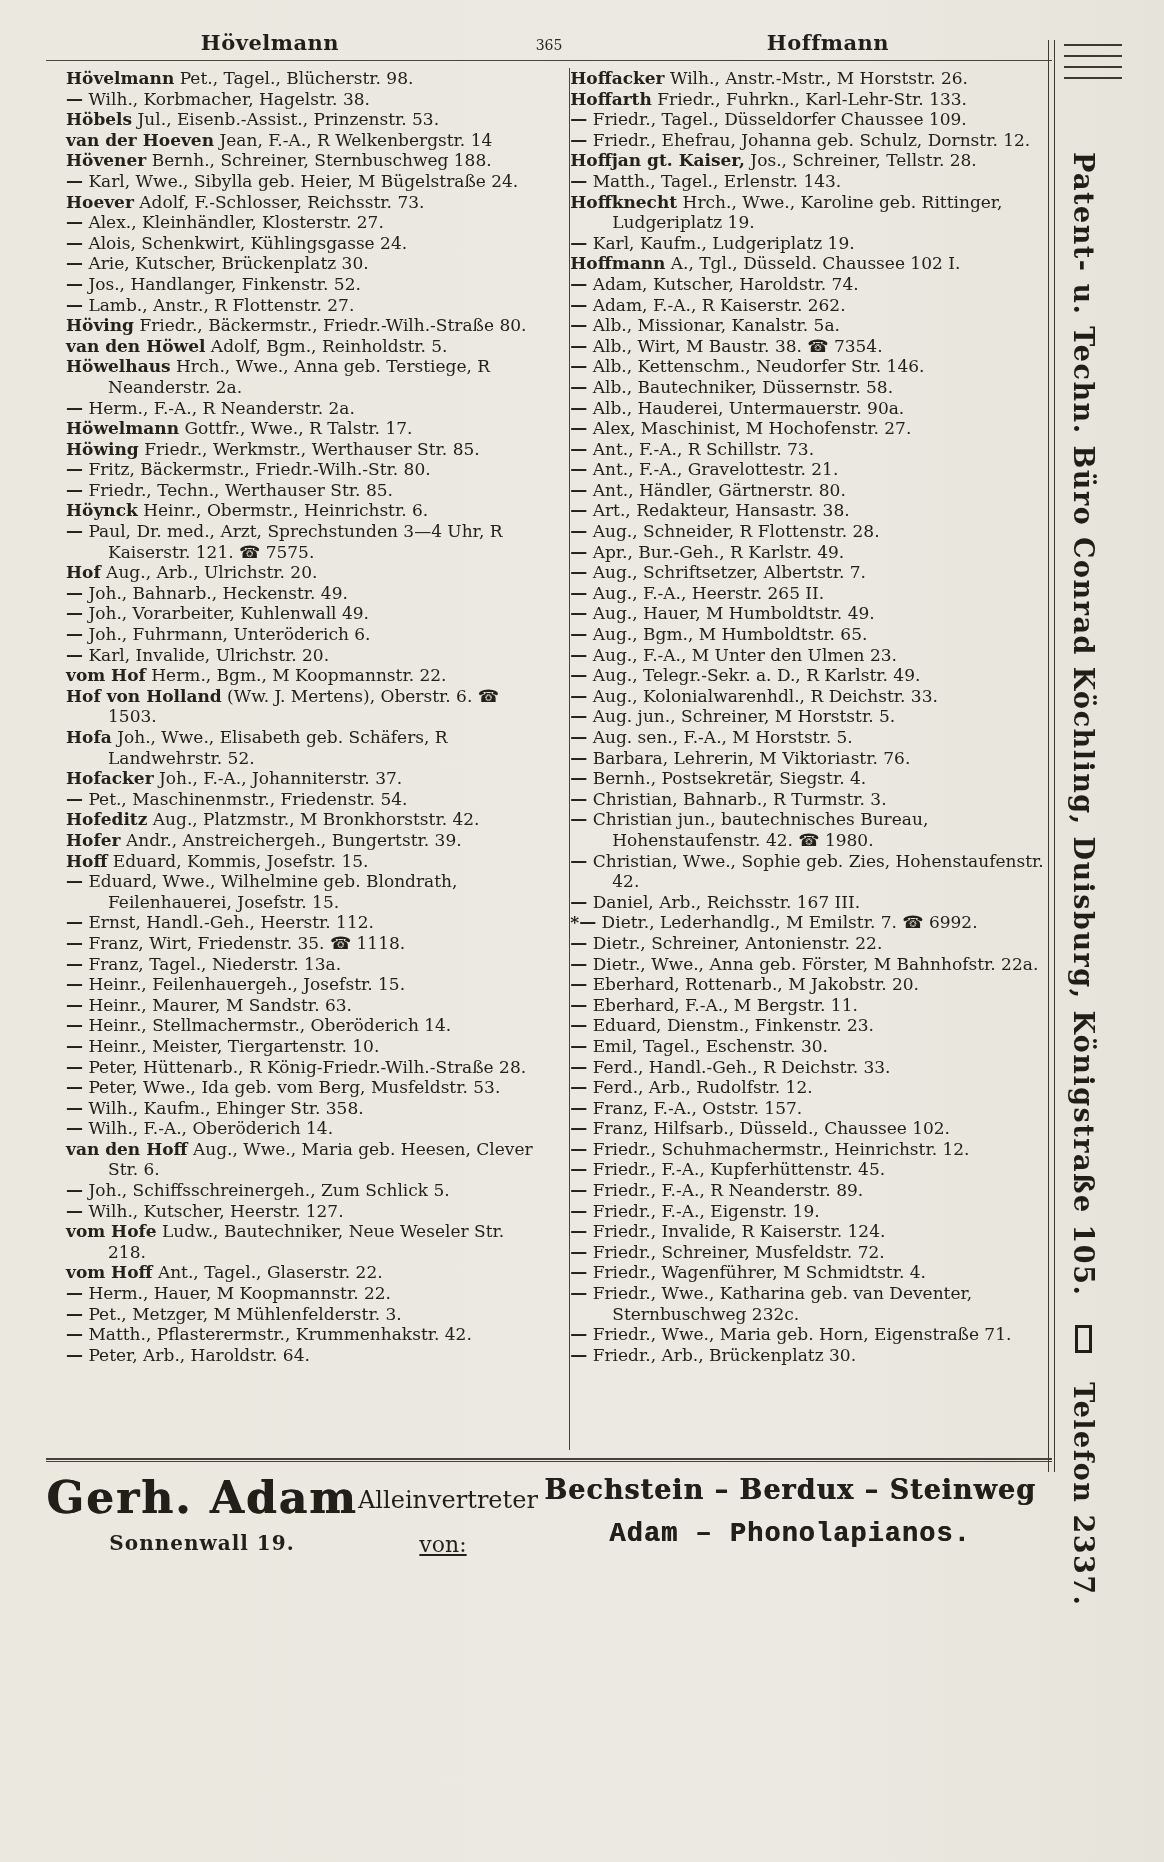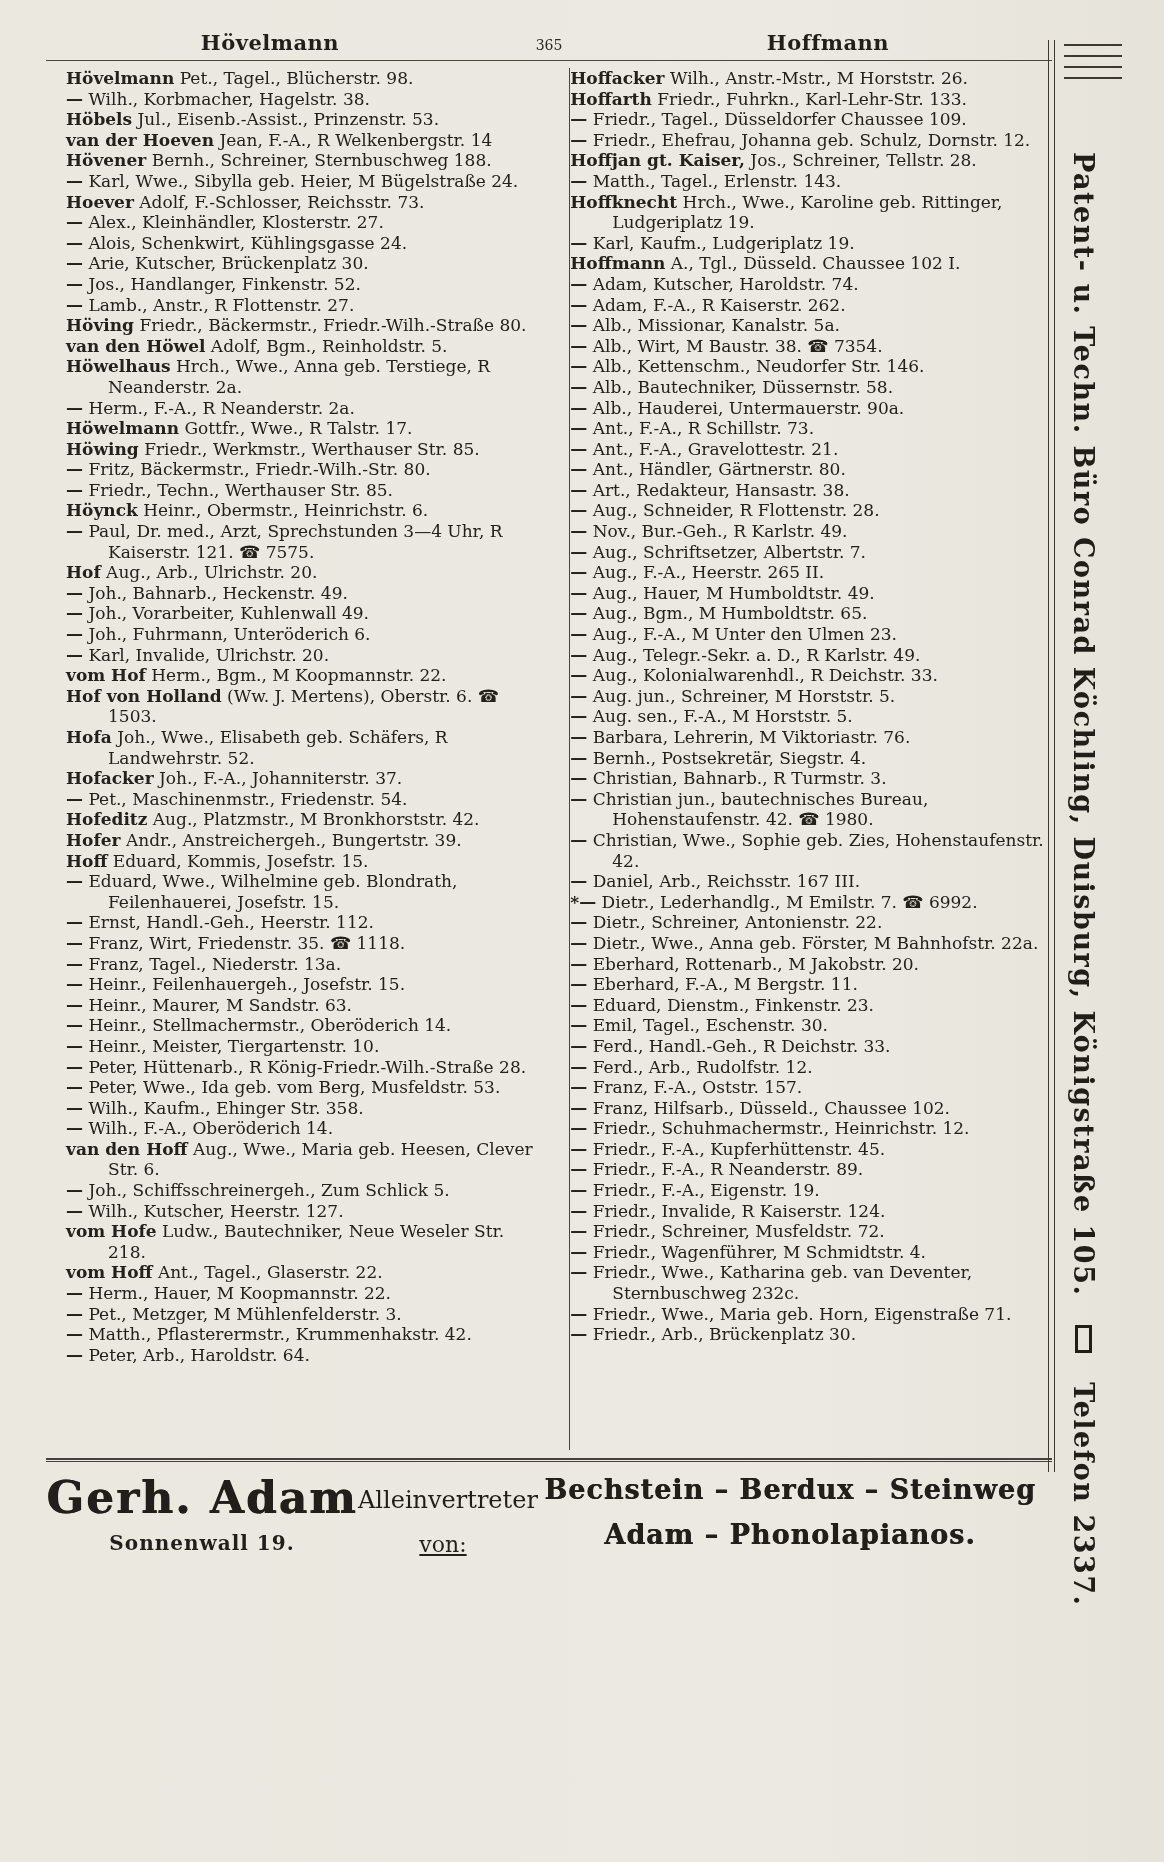--- a/index.html
+++ b/index.html
@@ -45,21 +45,21 @@
   .ad-left { width:312px; text-align:center; }
   .ad-name { font-size:44px; font-weight:bold; letter-spacing:2px; white-space:nowrap;
              text-shadow:0.6px 0 0 #221f1a; }
   .ad-addr { font-size:20px; font-weight:bold; margin-top:8px; letter-spacing:1px; }
   .ad-mid  { width:170px; text-align:center; padding-top:14px; }
   .ad-role1 { font-size:24px; }
   .ad-role2 { font-size:22px; margin-top:18px;text-decoration:underline; }
   .ad-right { flex:1; text-align:center; padding-top:2px; }
   .ad-brands1, .ad-brands2 { font-size:27px; font-weight:bold; letter-spacing:1px;
              text-shadow:0.5px 0 0 #221f1a; }
-  .ad-brands2 { margin-top:14px; }
+  .ad-brands2 { margin-top:14px;font-family:Liberation Mono, monospace; }
 
   
   .margin-sidebar { position:absolute; top:40px; right:16px; width:100px; height:1432px; }
   .vrule { position:absolute; left:0; top:0; bottom:0; width:7px;
            border-left:1.6px solid #3e3930; border-right:1.6px solid #3e3930; }
   .marks { position:absolute; top:4px; left:16px; width:58px; height:40px;
            background:repeating-linear-gradient(#3e3930 0 2.2px, transparent 2.2px 11px); }
   .vtext {
     position:absolute; top:112px; left:20px; height:1310px;
     writing-mode:vertical-rl;
@@ -156,26 +156,27 @@
           <div class="entry"><span class="b">Hoffknecht</span><span> Hrch., Wwe., Karoline geb. Rittinger, Ludgeriplatz 19.</span></div>
           <div class="entry"><span class="b">—</span><span> Karl, Kaufm., Ludgeriplatz 19.</span></div>
           <div class="entry"><span class="b">Hoffmann</span><span> A., Tgl., Düsseld. Chaussee 102 I.</span></div>
           <div class="entry"><span class="b">—</span><span> Adam, Kutscher, Haroldstr. 74.</span></div>
           <div class="entry"><span class="b">—</span><span> Adam, F.-A., R Kaiserstr. 262.</span></div>
           <div class="entry"><span class="b">—</span><span> Alb., Missionar, Kanalstr. 5a.</span></div>
           <div class="entry"><span class="b">—</span><span> Alb., Wirt, M Baustr. 38. ☎ 7354.</span></div>
           <div class="entry"><span class="b">—</span><span> Alb., Kettenschm., Neudorfer Str. 146.</span></div>
           <div class="entry"><span class="b">—</span><span> Alb., Bautechniker, Düssernstr. 58.</span></div>
           <div class="entry"><span class="b">—</span><span> Alb., Hauderei, Untermauerstr. 90a.</span></div>
+          <div class="entry"><span class="b">—</span><span> Alex, Maschinist, M Hochofenstr. 27.</span></div>
           <div class="entry"><span class="b">—</span><span> Ant., F.-A., R Schillstr. 73.</span></div>
           <div class="entry"><span class="b">—</span><span> Ant., F.-A., Gravelottestr. 21.</span></div>
           <div class="entry"><span class="b">—</span><span> Ant., Händler, Gärtnerstr. 80.</span></div>
           <div class="entry"><span class="b">—</span><span> Art., Redakteur, Hansastr. 38.</span></div>
           <div class="entry"><span class="b">—</span><span> Aug., Schneider, R Flottenstr. 28.</span></div>
-          <div class="entry"><span class="b">—</span><span> Nov., Bur.-Geh., R Karlstr. 49.</span></div>
+          <div class="entry"><span class="b">—</span><span> Apr., Bur.-Geh., R Karlstr. 49.</span></div>
           <div class="entry"><span class="b">—</span><span> Aug., Schriftsetzer, Albertstr. 7.</span></div>
           <div class="entry"><span class="b">—</span><span> Aug., F.-A., Heerstr. 265 II.</span></div>
           <div class="entry"><span class="b">—</span><span> Aug., Hauer, M Humboldtstr. 49.</span></div>
           <div class="entry"><span class="b">—</span><span> Aug., Bgm., M Humboldtstr. 65.</span></div>
           <div class="entry"><span class="b">—</span><span> Aug., F.-A., M Unter den Ulmen 23.</span></div>
           <div class="entry"><span class="b">—</span><span> Aug., Telegr.-Sekr. a. D., R Karlstr. 49.</span></div>
           <div class="entry"><span class="b">—</span><span> Aug., Kolonialwarenhdl., R Deichstr. 33.</span></div>
           <div class="entry"><span class="b">—</span><span> Aug. jun., Schreiner, M Horststr. 5.</span></div>
           <div class="entry"><span class="b">—</span><span> Aug. sen., F.-A., M Horststr. 5.</span></div>
           <div class="entry"><span class="b">—</span><span> Barbara, Lehrerin, M Viktoriastr. 76.</span></div>

